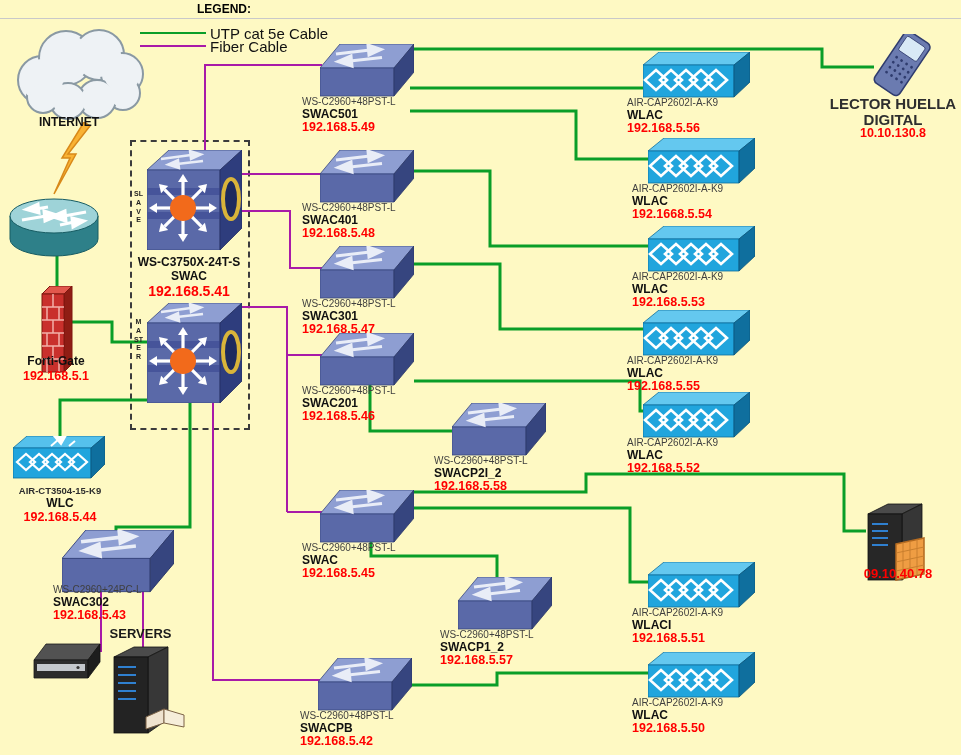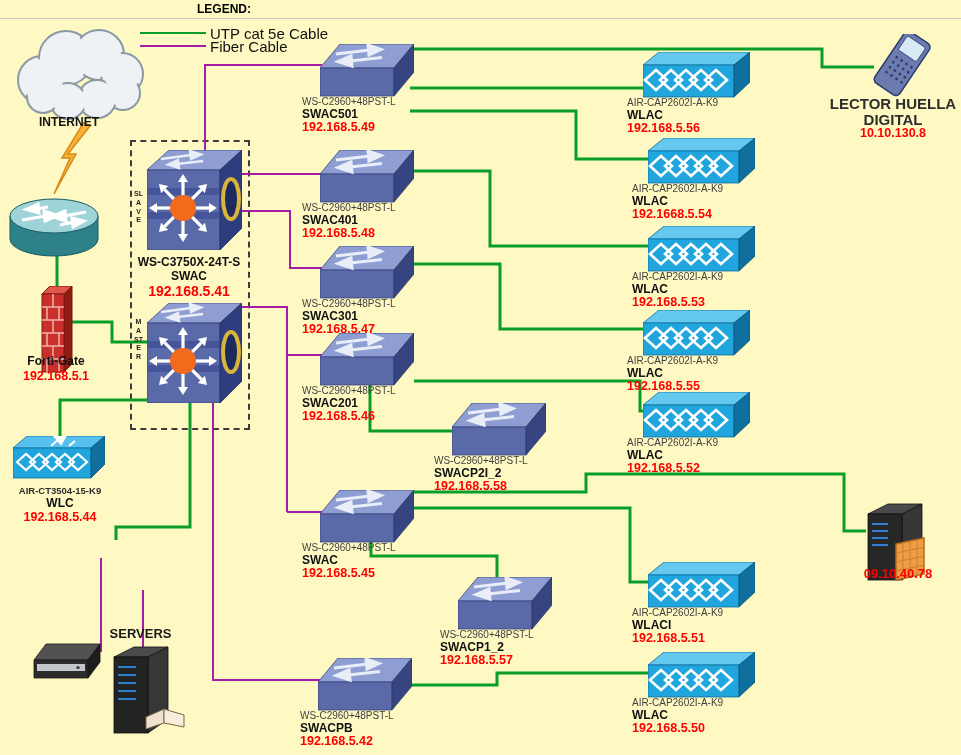--- a/index.html
+++ b/index.html
@@ -256,20 +256,28 @@
         <path d="M30,26 L39,18 L48,26 L39,34 Z"></path>
         <path d="M43,26 L52,18 L61,26 L52,34 Z"></path>
         <path d="M56,26 L65,18 L74,26 L65,34 Z"></path>
       </g>
     </svg>
   </div>
   <div class="lbl" style="left:2px;top:486px;width:116px;font-size:9.5px;font-weight:bold;color:#2e2e2e;">AIR-CT3504-15-K9</div>
   <div class="lbl devname" style="left:2px;top:497px;width:116px;">WLC</div>
   <div class="lbl ip" style="left:2px;top:511px;width:116px;">192.168.5.44</div>
 
+  <div class="node" style="left:62px;top:530px;width:112px;height:64px;">
+    <svg width="112" height="64" viewBox="0 0 94 54" preserveAspectRatio="none">
+        <use href="#sym-sw"></use>
+      </svg>
+    <div class="model" style="top:54px;left:-9px;">WS-C2960+24PC-L</div>
+    <div class="devname" style="top:65px;left:-9px;">SWAC302</div>
+    <div class="ip" style="top:78px;left:-9px;">192.168.5.43</div>
+  </div>
   <div class="lbl" style="left:88px;top:627px;width:105px;font-size:13px;font-weight:bold;color:#1a1a1a;">SERVERS</div>
 
   <div class="node" style="left:30px;top:638px;width:75px;height:50px;">
     <svg width="75" height="50" viewBox="0 0 75 50">
       <polygon points="16,6 70,6 58,22 4,22" fill="#525252" stroke="#1a1a1a" stroke-width="0.8"></polygon>
       <polygon points="4,22 58,22 58,40 4,40" fill="#2c2c2c" stroke="#1a1a1a" stroke-width="0.8"></polygon>
       <polygon points="58,22 70,6 70,24 58,40" fill="#1d1d1d" stroke="#111" stroke-width="0.8"></polygon>
       <rect x="7" y="26" width="48" height="7" fill="#c3c7cc"></rect>
       <circle cx="48" cy="29.5" r="1.6" fill="#333"></circle>
     </svg>

